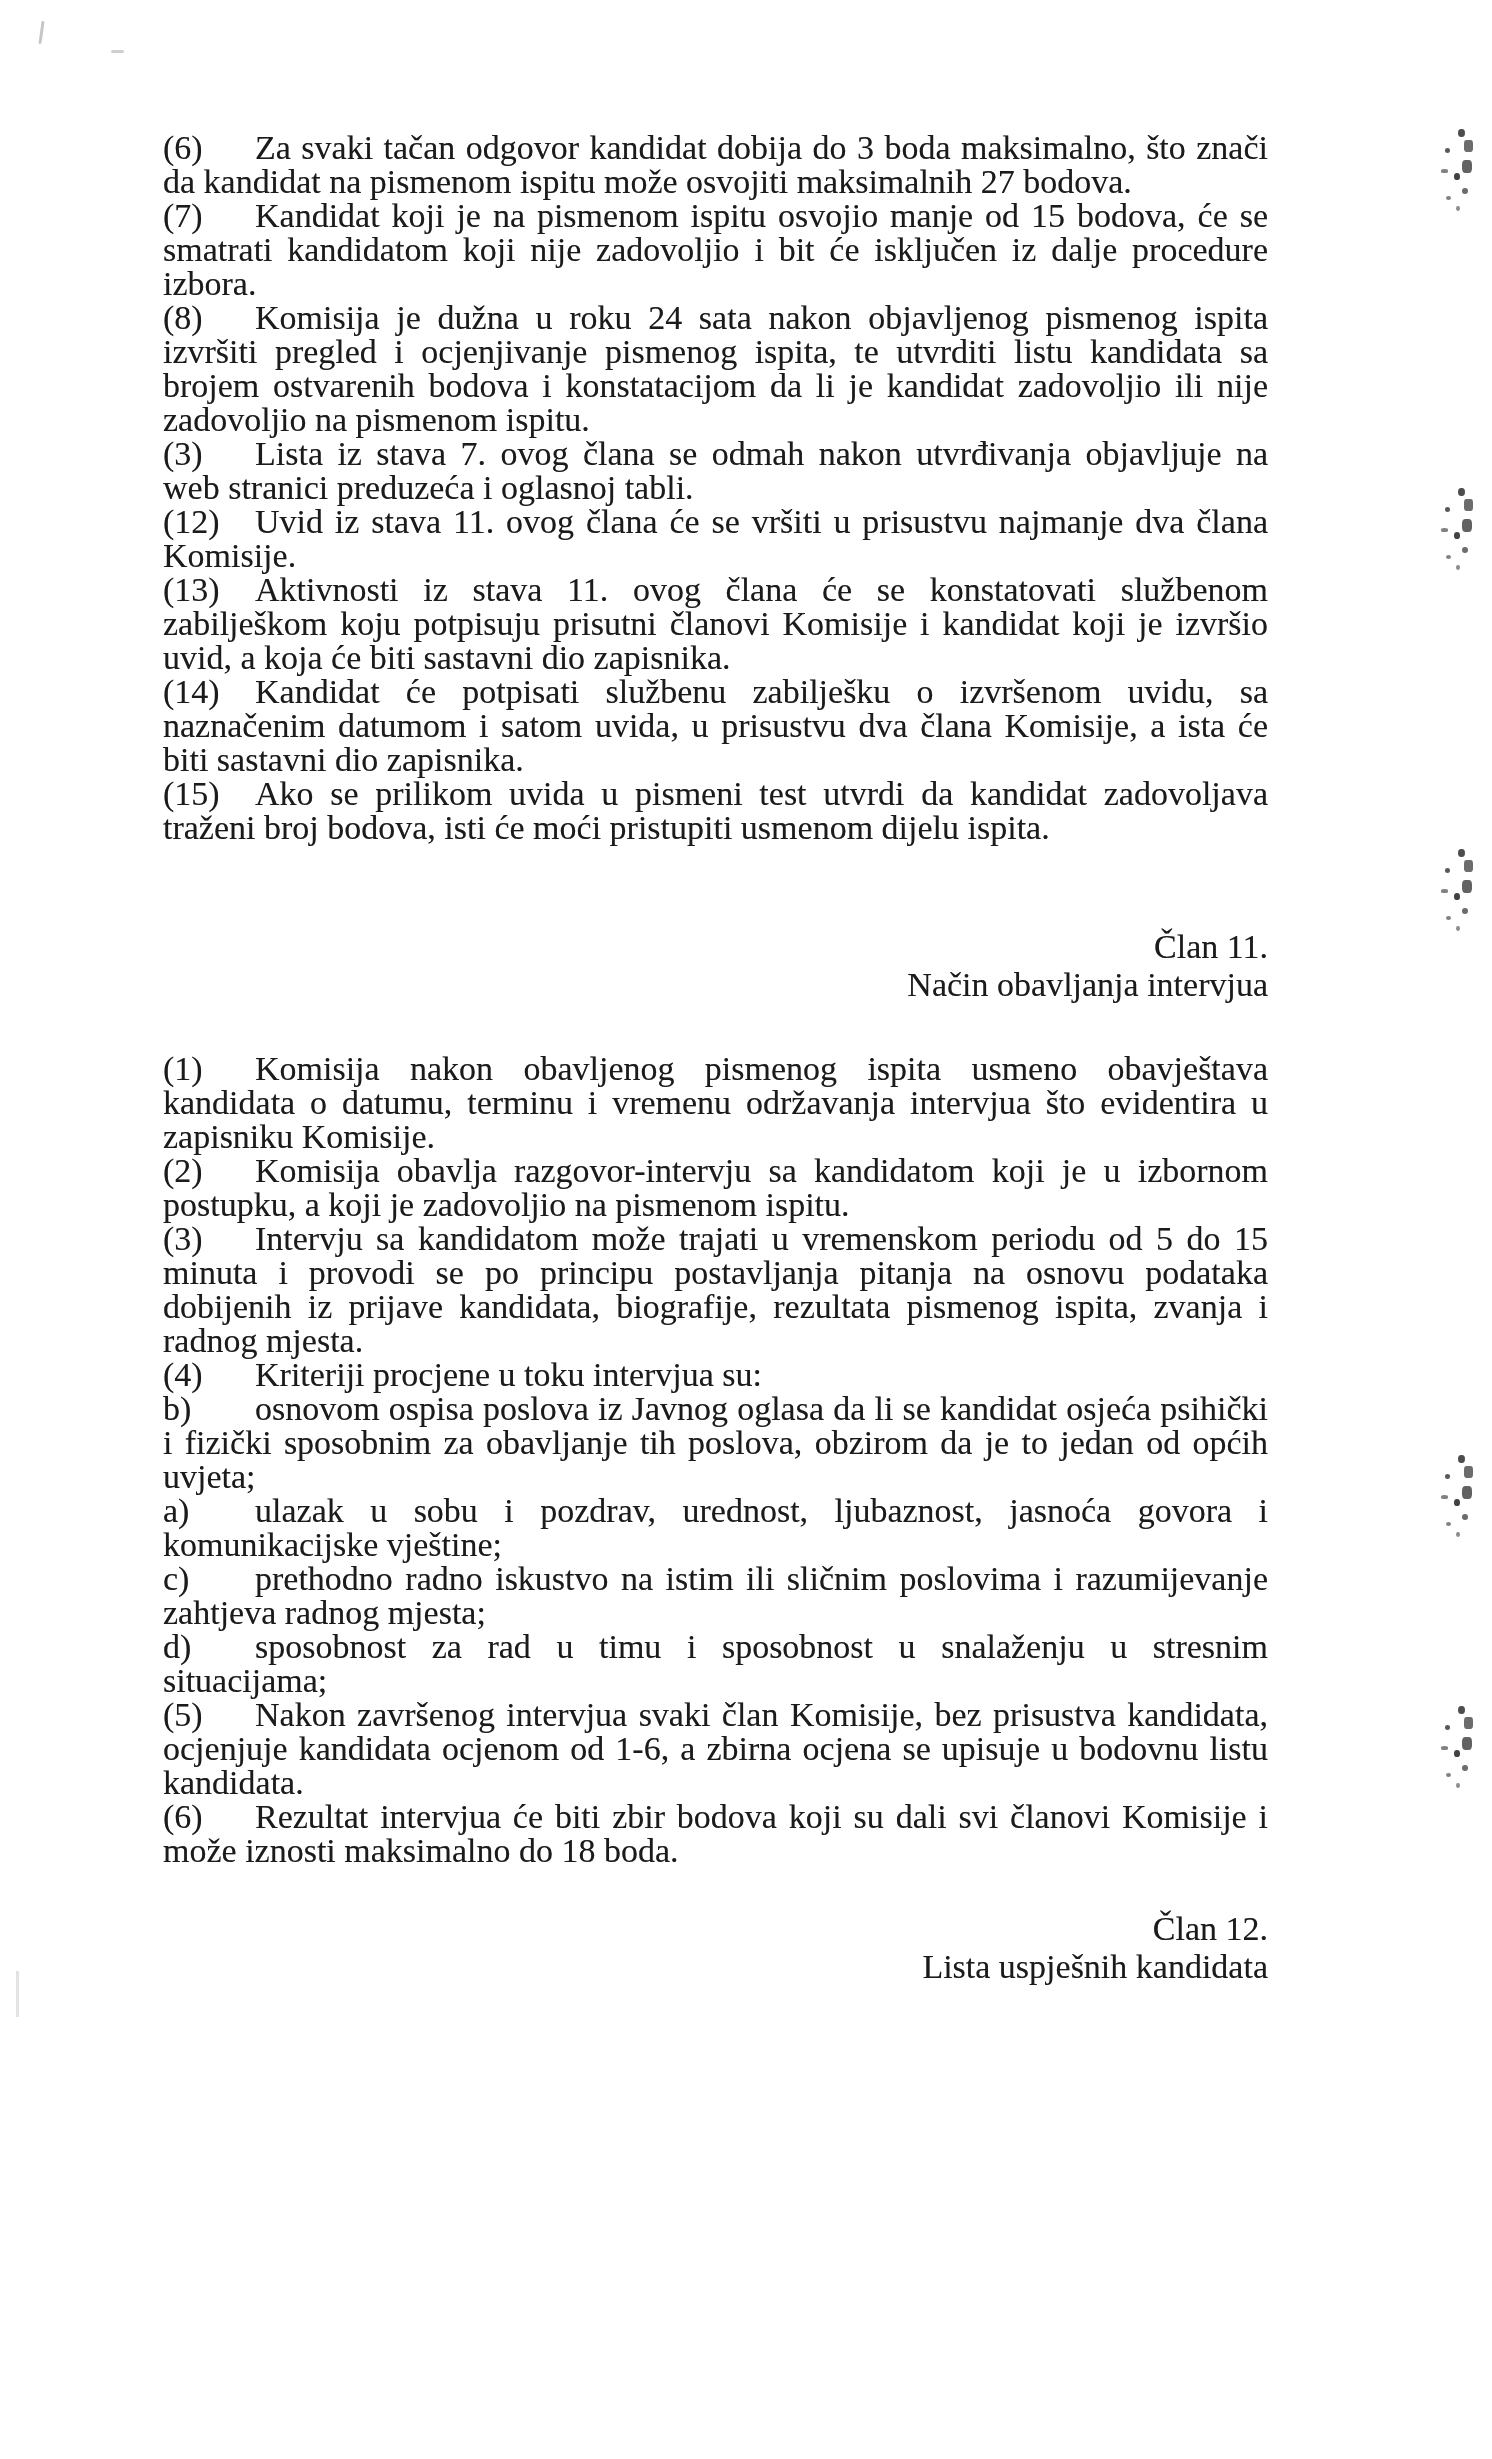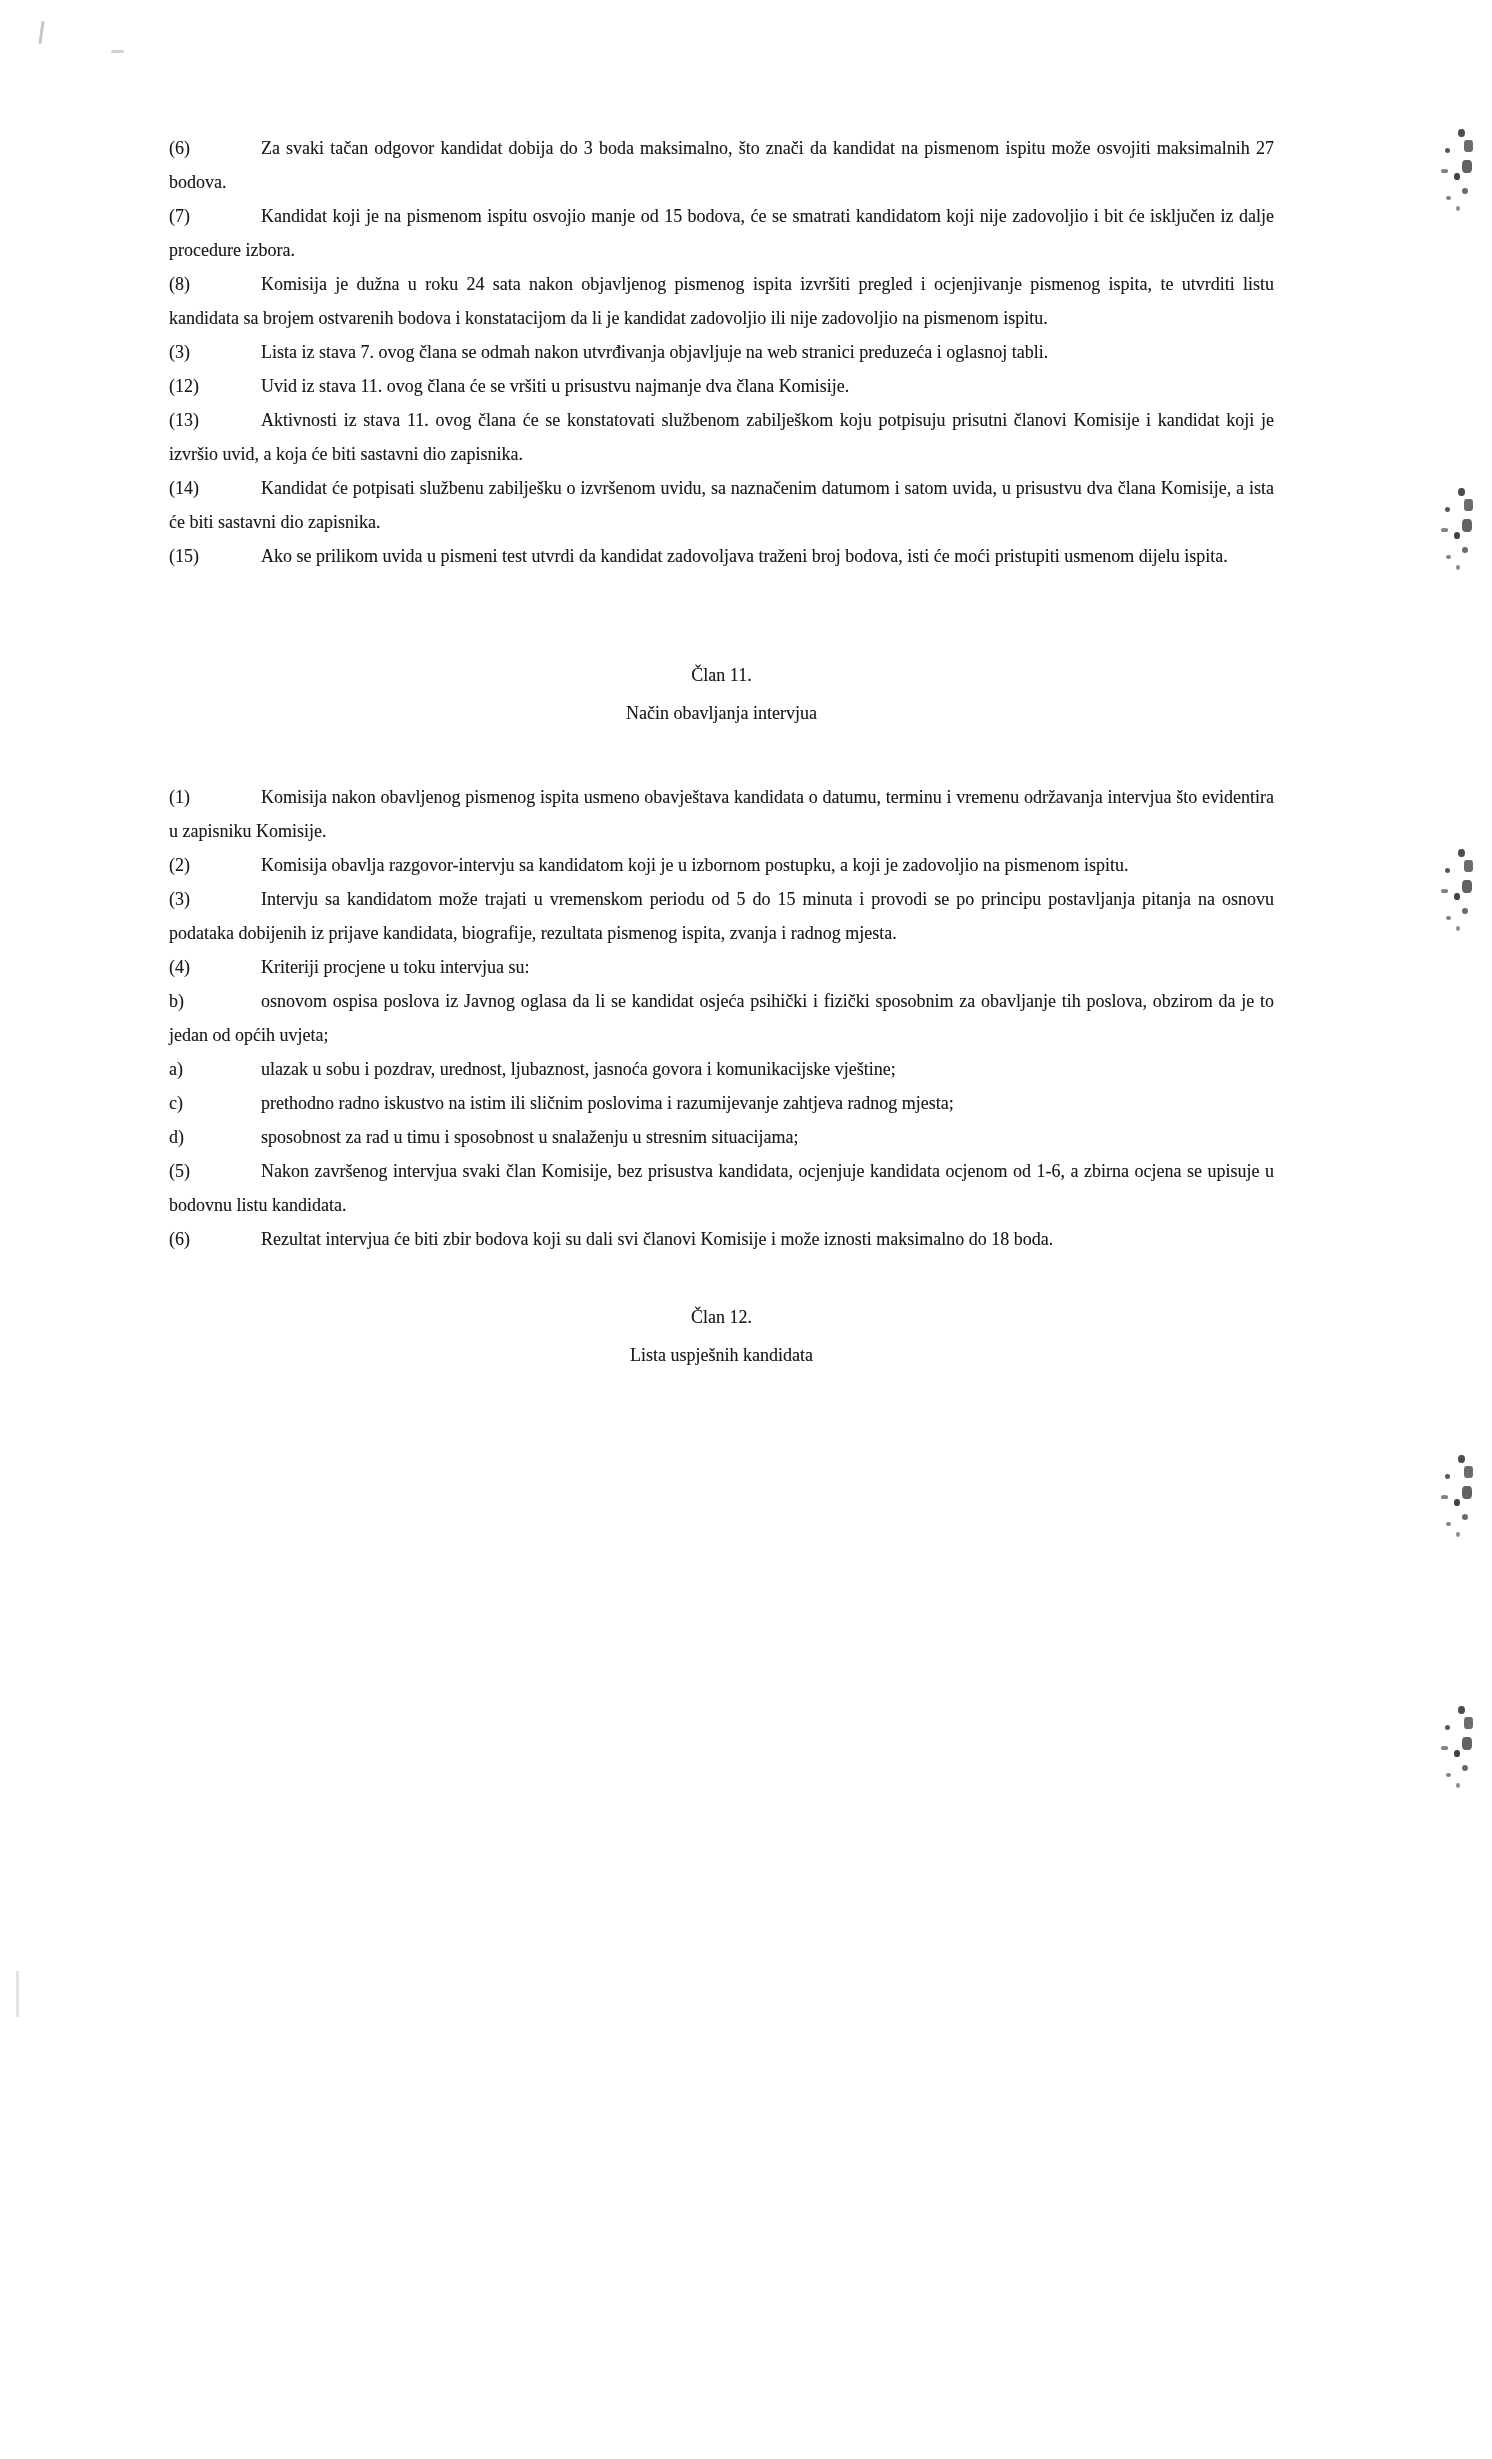--- a/index.html
+++ b/index.html
@@ -11,38 +11,38 @@
     position: relative;
     width: 1493px;
     height: 2459px;
     background: #ffffff;
     overflow: hidden;
     font-family: "Liberation Serif", "DejaVu Serif", serif;
     color: #1b1b1b;
   }
   .content {
     position: absolute;
-    left: 169px;
+    left: 163px;
     top: 131px;
     width: 1105px;
-    font-size: 18px;
+    font-size: 34px;
     line-height: 34px;
     text-align: justify;
     text-shadow: 0 0 0.6px rgba(20,20,20,0.4);
   }
   p.para {
     margin: 0;
     padding: 0;
   }
   .pnum {
     display: inline-block;
     width: 92px;
   }
   .heading {
-    text-align: center;
+    text-align: right;
     text-shadow: 0 0 0.6px rgba(20,20,20,0.4);
   }
   .heading .h-line { line-height: 38px; }
   .heading-1 { margin: 83px 0 48px 0; }
   .heading-2 { margin-top: 42px; }
 
   
   .smudge {
     position: absolute;
     width: 44px;

